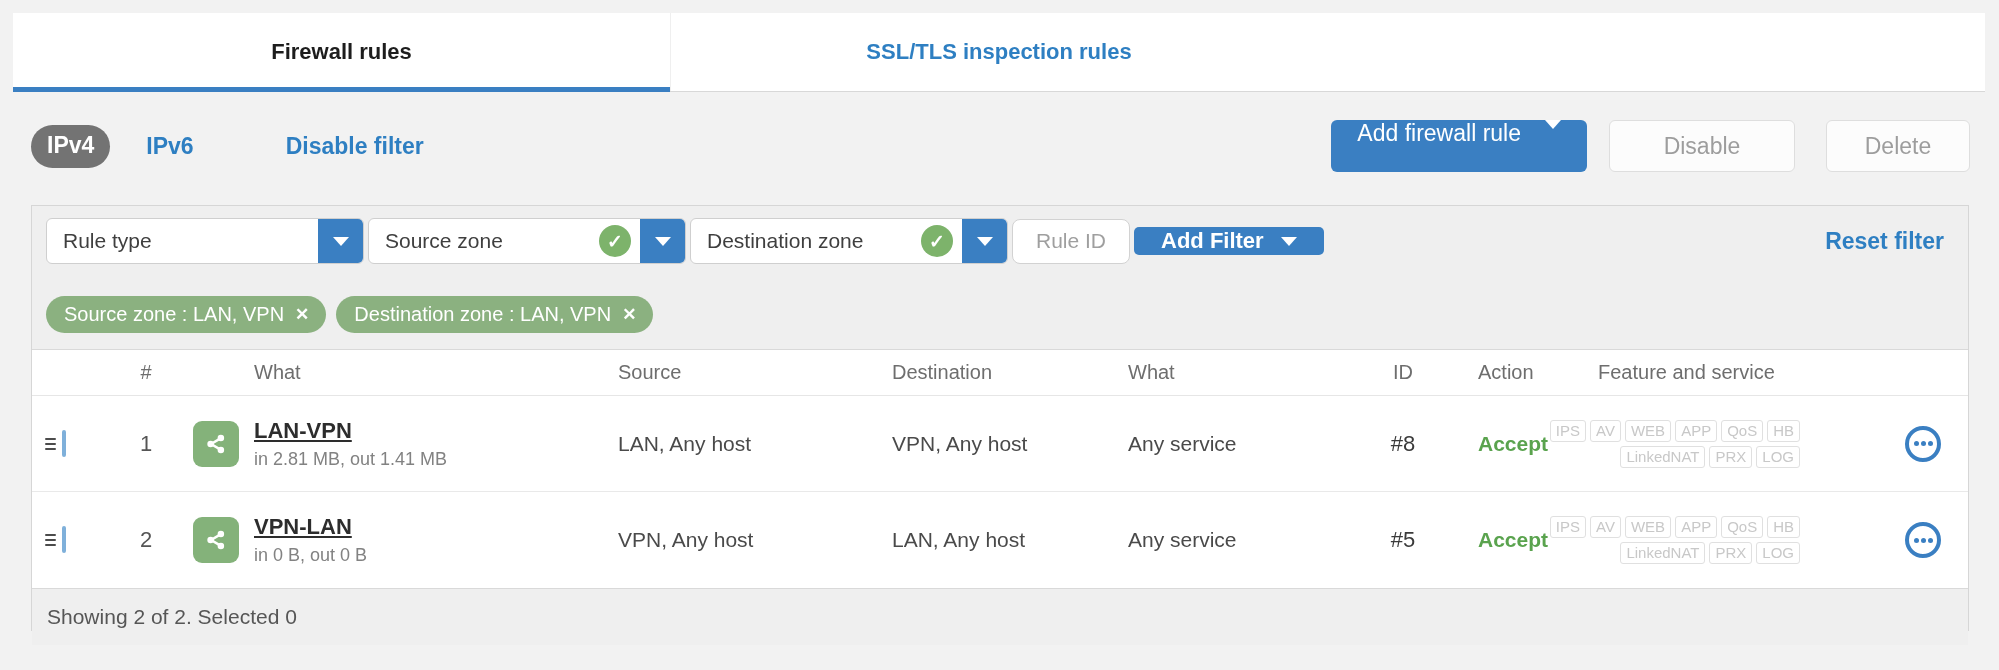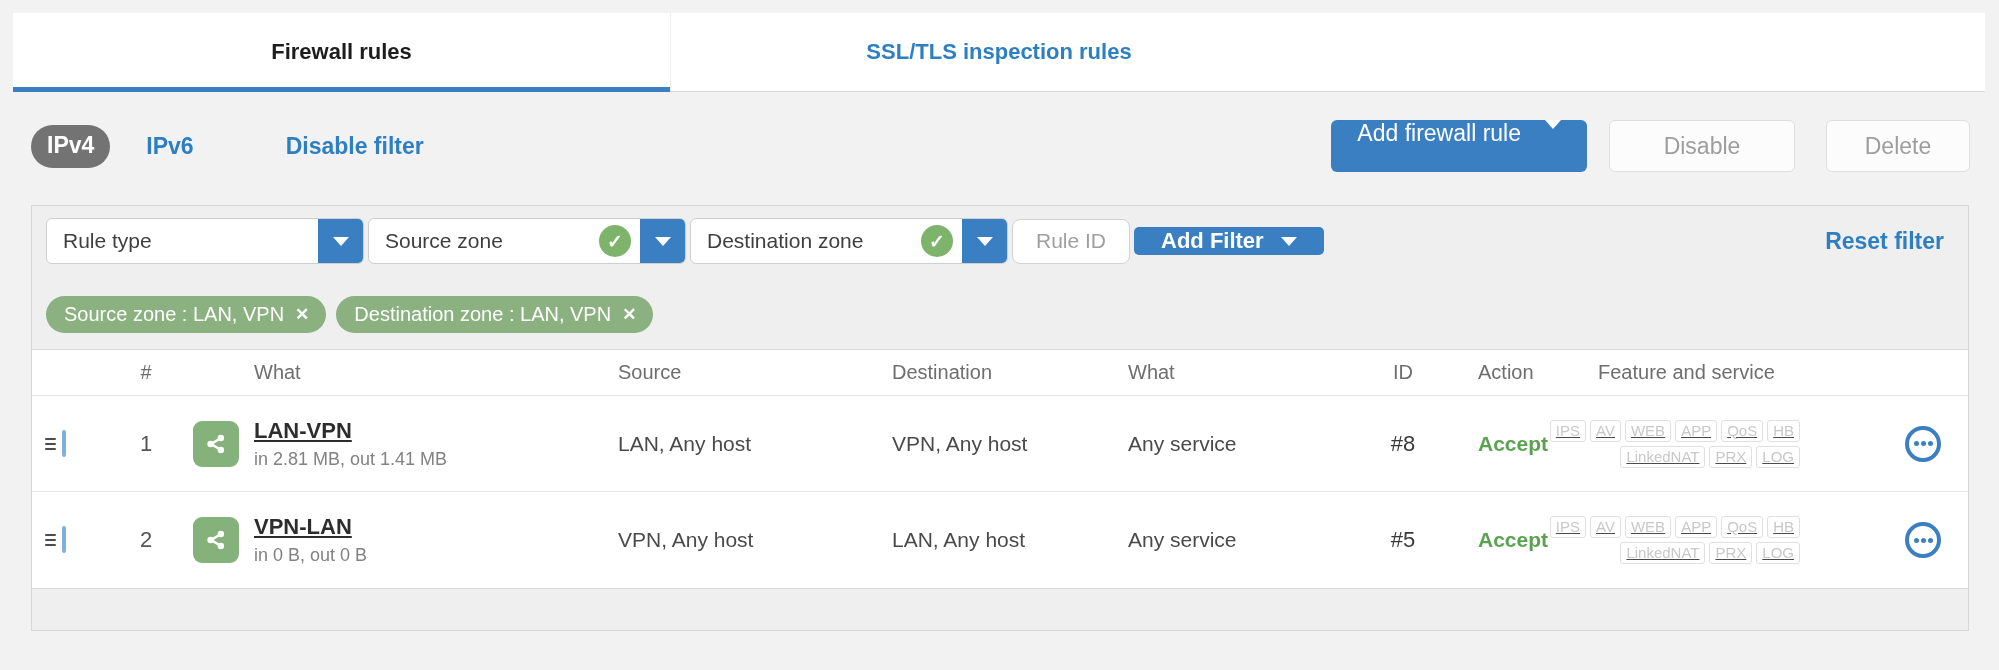--- a/index.html
+++ b/index.html
@@ -112,21 +112,21 @@
   .cb { width:27px; height:27px; border:2px solid #7fb0da; border-radius:6px; background:#fff; margin:0 auto; cursor:pointer; }
   .num { text-align:center; color:#555; font-size:22px; }
   .ricon {
     width:46px; height:46px; border-radius:9px; background:#84b27a;
     display:flex; align-items:center; justify-content:center; margin:0 auto; cursor:pointer;
   }
   .rname { font-size:22px; font-weight:700; color:#2d2d2d; text-decoration:underline; cursor:pointer; display:inline-block; }
   .rtraffic { font-size:18px; color:#828282; margin-top:5px; }
   .id-cell { text-align:center; color:#3a3a3a; font-size:22px; }
   .action-cell { padding-left:30px; color:#5aa34e; font-weight:700; font-size:21px; }
-  .features { display:flex; flex-direction:column; align-items:flex-end; gap:4px; padding-right:78px;text-decoration:underline; }
+  .features { display:flex; flex-direction:column; align-items:flex-end; gap:4px; padding-right:78px; }
   .f-line { display:flex; gap:4px; }
   .badge {
     border:1px solid #e0e0e0; color:#c8c8c8; font-size:15px;
     padding:1px 5px 2px; border-radius:3px; background:#fff; white-space:nowrap;
   }
   .more { display:flex; justify-content:center; }
   .more-icon {
     width:36px; height:36px; border:4px solid #3a7fc2; border-radius:50%;
     display:flex; align-items:center; justify-content:center; gap:2px; cursor:pointer; background:#fff;
   }
@@ -320,13 +320,16 @@
       <span class="more">
         <span class="more-icon">
             <i></i>
             <i></i>
             <i></i>
           </span>
       </span>
     </div>
   </div>
 
+  <div class="tfooter">
+    <span>Showing 2 of 2. Selected 0</span>
+  </div>
 </div>
 
 </body></html>

